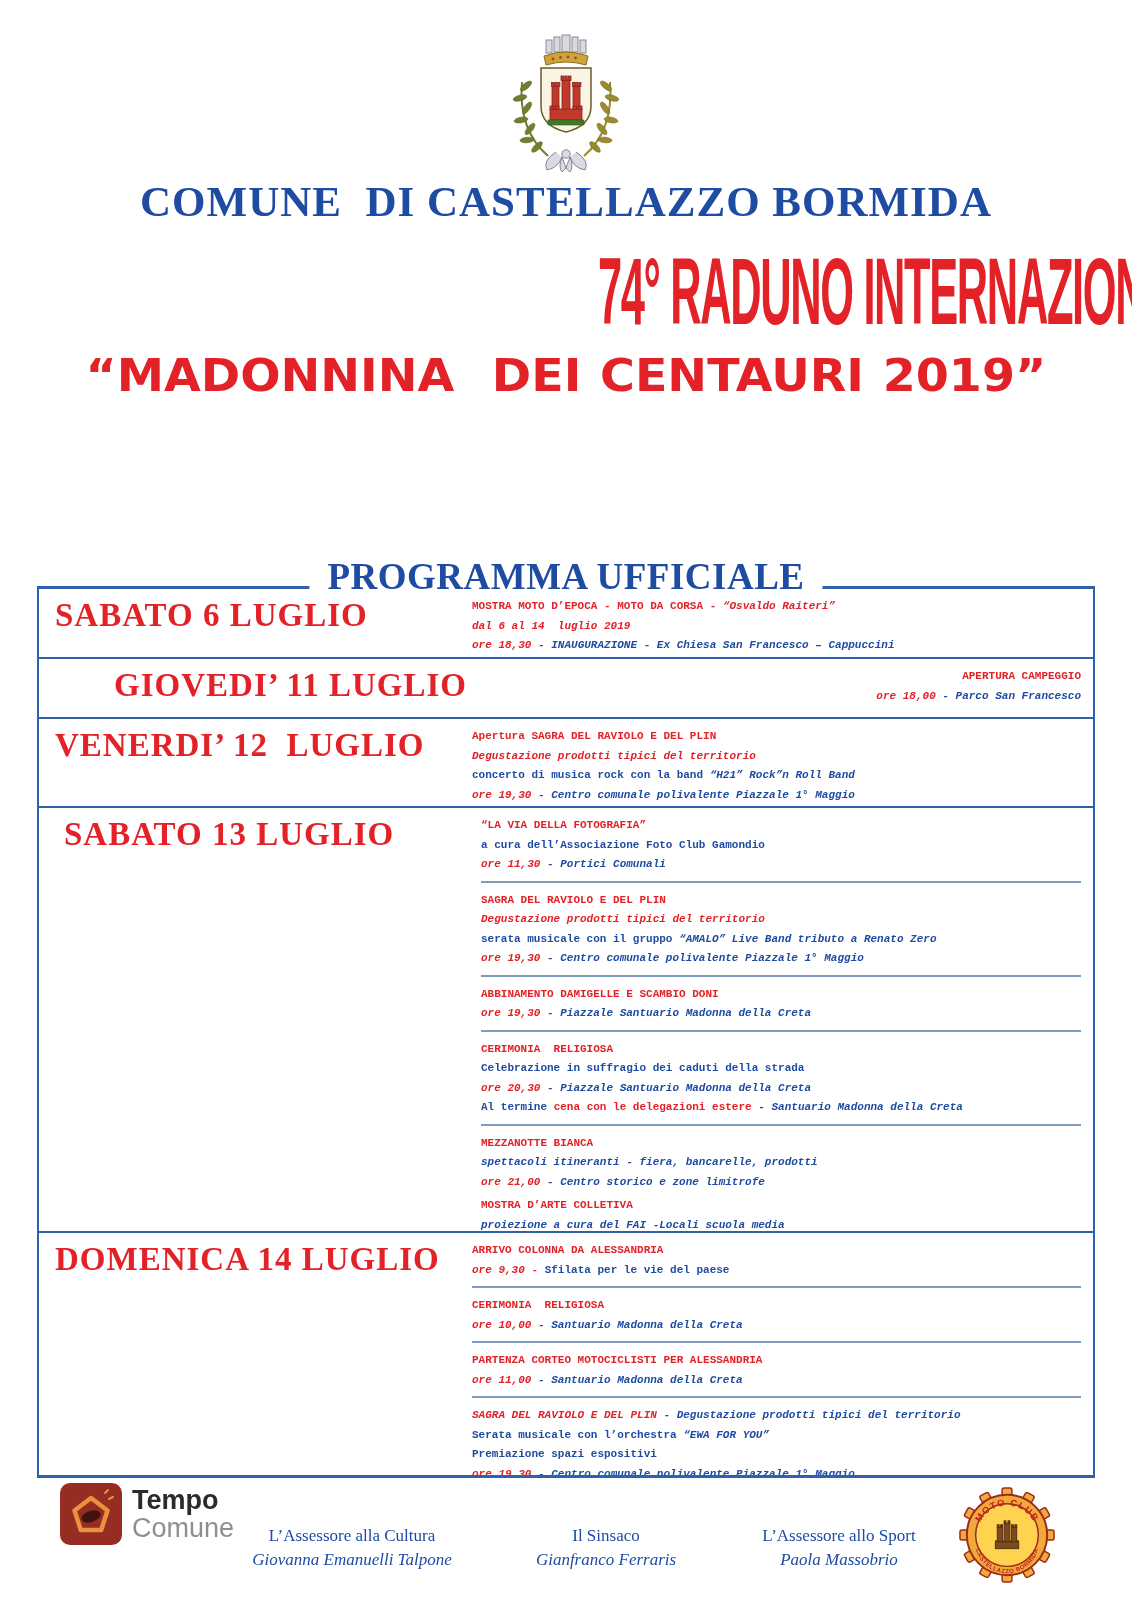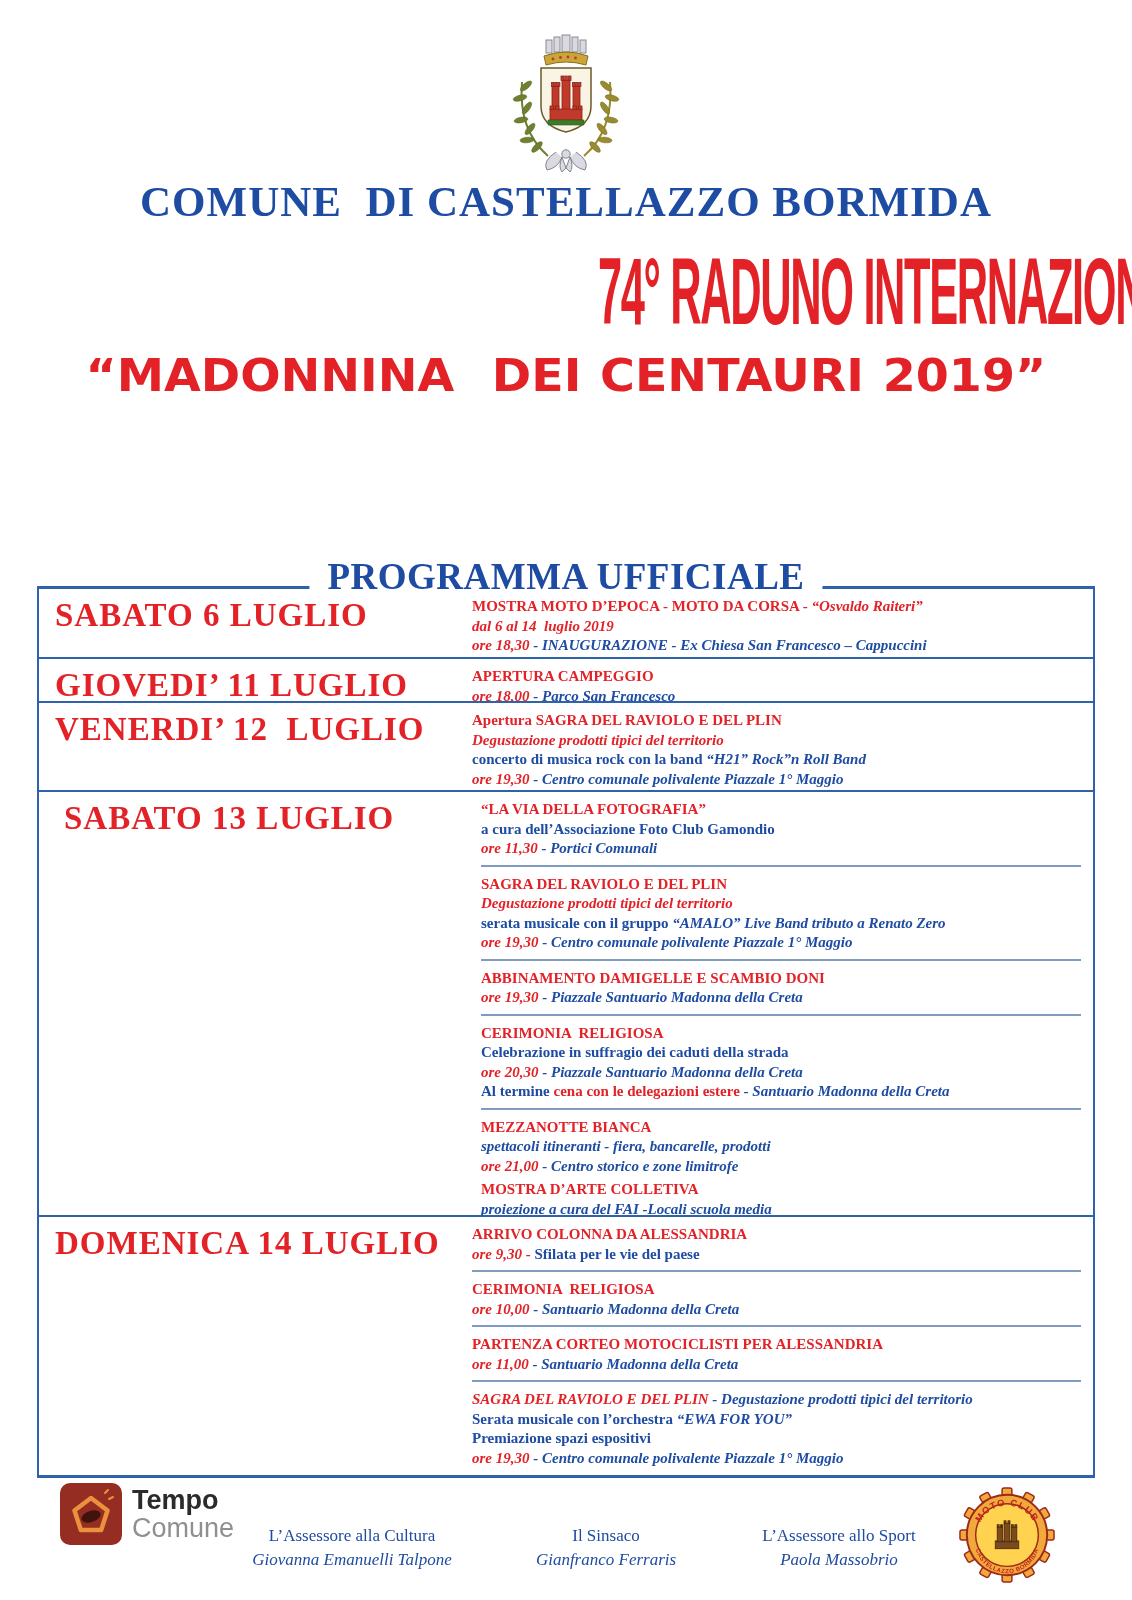--- a/index.html
+++ b/index.html
@@ -34,29 +34,29 @@
   
   .program{position:absolute;left:37px;top:586px;width:1058px;height:892px;box-sizing:border-box;
            border:2px solid var(--tableBorder);border-top-width:3px;border-bottom-width:3px;}
   .program-title{position:absolute;top:-33px;left:50%;transform:translateX(-50%);background:#fff;
                  padding:0 18px;font-size:37px;line-height:42px;font-weight:bold;color:var(--blue);
                  letter-spacing:.5px;white-space:nowrap;}
   #programBody{display:flex;flex-direction:column;height:100%;}
   .prow{display:flex;border-top:2px solid var(--tableBorder);box-sizing:border-box;overflow:hidden;}
   .prow:first-child{border-top:none;}
   .prow:nth-child(1){height:68px;}
-  .prow:nth-child(2){height:44px;}
+  .prow:nth-child(2){height:60px;text-align:right;}
   .prow:nth-child(3){height:89px;}
   .prow:nth-child(4){height:425px;padding-left:9px;}
   .prow:nth-child(5){flex:1;}
   .pdate{width:428px;box-sizing:border-box;padding:8px 0 0 16px;color:var(--red);font-weight:bold;
          font-size:33px;letter-spacing:1px;white-space:pre;line-height:36px;}
   .pevents{flex:1;box-sizing:border-box;padding:8px 12px 4px 5px;overflow:hidden;}
   .pevent{margin:0 0 4px;}
-  .pline{font-size:15px;line-height:19.5px;font-weight:bold;white-space:pre-wrap;}
+  .pline{font-size:11px;line-height:19.5px;font-weight:bold;white-space:pre-wrap;font-family:Liberation Mono, monospace;}
   .pdivider{height:2px;background:var(--subDivider);margin:6px 0 8px;}
   .seg-r{color:var(--red);}
   .seg-ri{color:var(--red);font-style:italic;}
   .seg-b{color:var(--blue);}
   .seg-bi{color:var(--blue);font-style:italic;}
 
   
   .footer{position:absolute;left:0;top:1478px;width:1132px;height:122px;}
   .tempo{position:absolute;left:60px;top:5px;display:flex;align-items:center;gap:10px;}
   .tempo-text{font-family:"Liberation Sans",sans-serif;font-size:27px;line-height:28px;}

